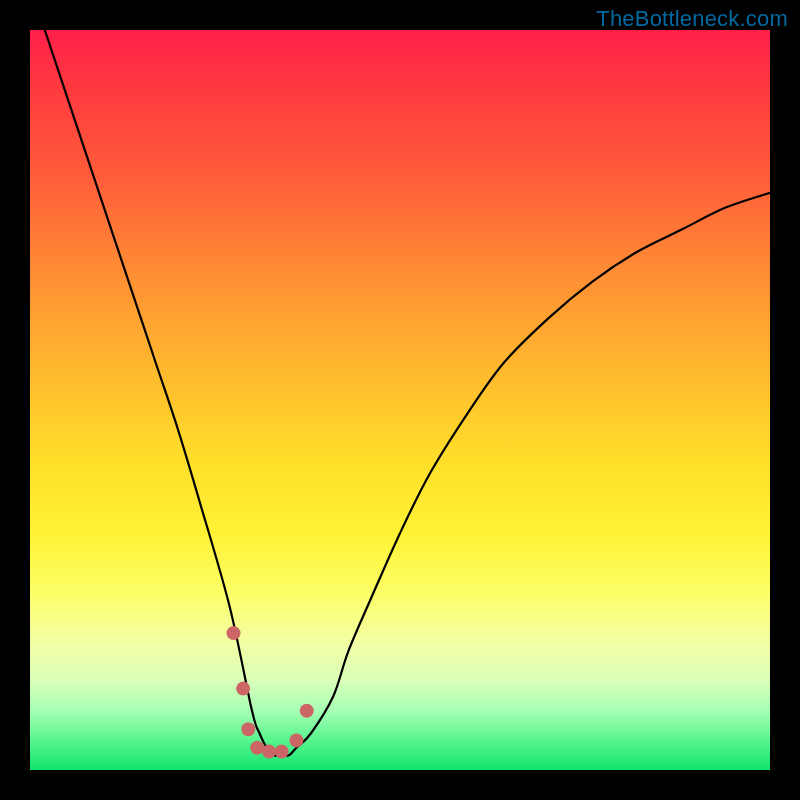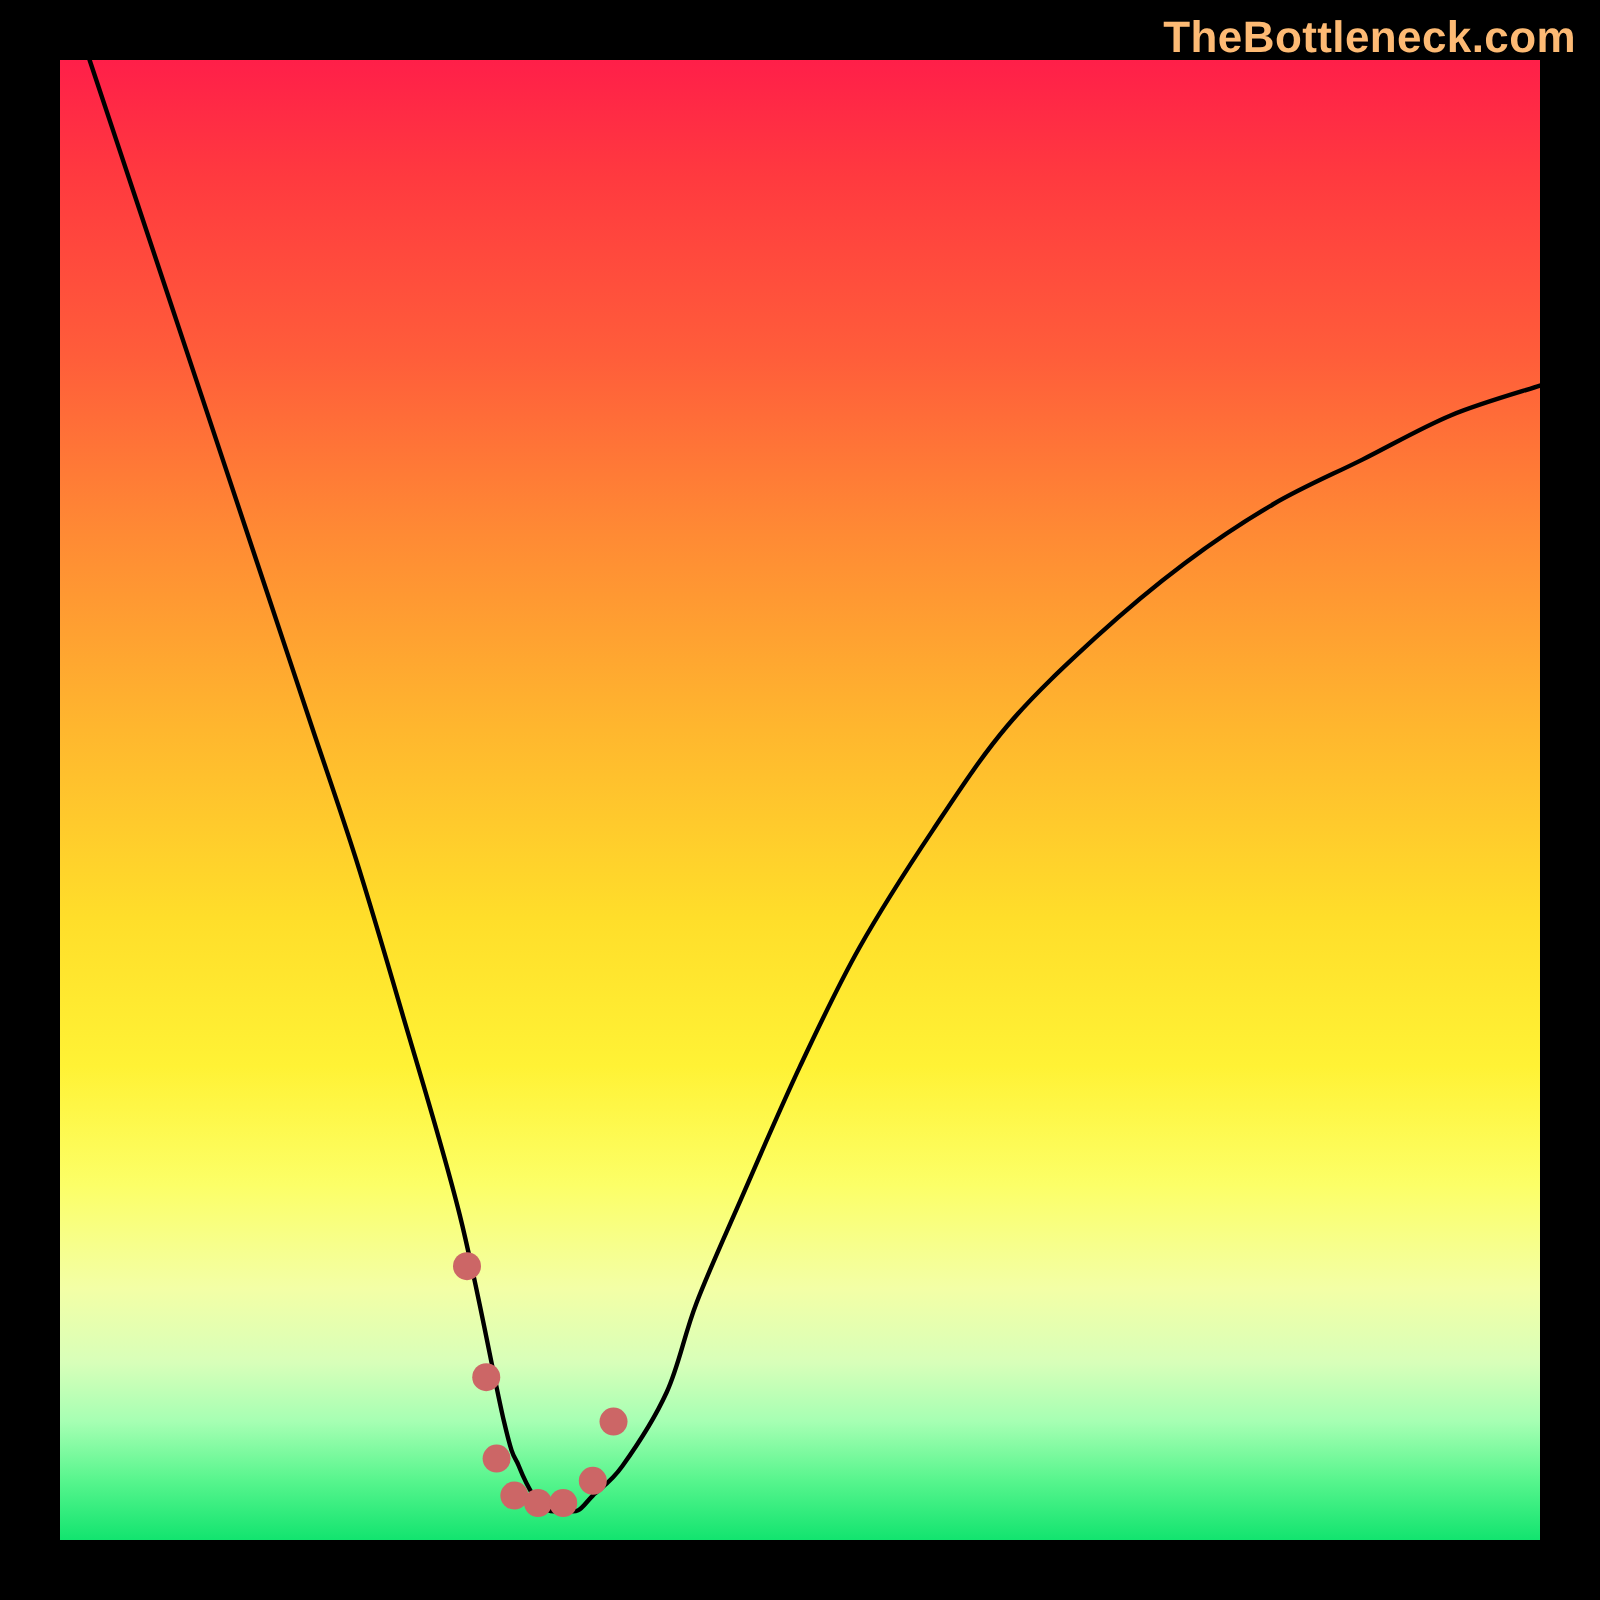--- a/index.html
+++ b/index.html
@@ -46,23 +46,23 @@
     left: 0;
     top: 0;
     width: 740px;
     height: 740px;
     overflow: visible;
   }
   .watermark {
     position: absolute;
     top: 6px;
     right: 12px;
-    color: #fdba74;
+    color: #0369a1;
     font-size: 22px;
-    font-weight: 700;
+    font-weight: 400;
     letter-spacing: 0.2px;
     user-select: none;
   }
 </style>
 </head>
 <body>
 
 <div class="frame">
   <div class="watermark">TheBottleneck.com</div>
 

